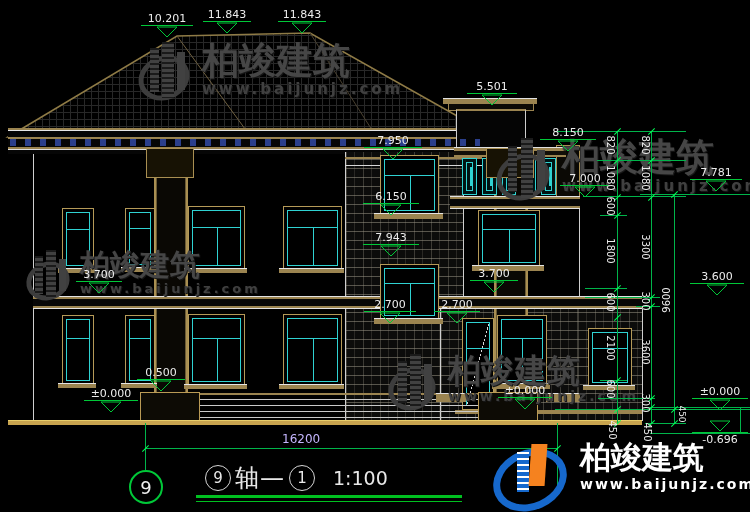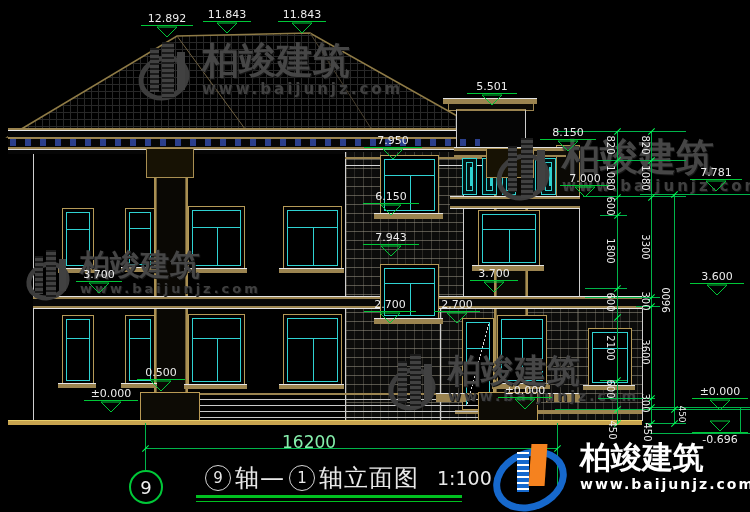--- a/index.html
+++ b/index.html
@@ -57,21 +57,21 @@
 
   
   .elev{position:absolute;display:flex;flex-direction:column;align-items:center;z-index:8;}
   .elev .elabel{color:#ececec;font-size:11px;line-height:13px;white-space:nowrap;}
   .elev .eline{width:100%;height:1px;background:#00c838;}
   .dimline{position:absolute;background:#00b44a;z-index:7;}
   .vtext{position:absolute;width:44px;height:12px;color:#ececec;font-size:10px;text-align:center;
          transform:rotate(90deg);transform-origin:center;z-index:8;white-space:nowrap;}
   .vtextccw{transform:rotate(-90deg);}
   .tk{position:absolute;width:9px;height:1px;background:#00ff55;transform:rotate(-45deg);z-index:8;}
-  .wtext{position:absolute;color:#86efac;font-size:17px;z-index:8;white-space:nowrap;}
+  .wtext{position:absolute;color:#c4b5fd;font-size:12px;z-index:8;white-space:nowrap;}
 
   
   .bubble{display:inline-flex;align-items:center;justify-content:center;border:1px solid #d5d5d5;border-radius:50%;
           width:24px;height:24px;color:#e8e8e8;font-size:15px;}
   .titlerow{position:absolute;display:flex;align-items:center;gap:4px;color:#e8e8e8;z-index:8;}
   .titlerow .tword{font-size:24px;letter-spacing:1px;}
   .titlerow .tscale{font-size:19px;margin-left:14px;}
   .axisbubble{position:absolute;width:30px;height:30px;border:2px solid #00c838;border-radius:50%;
       display:flex;align-items:center;justify-content:center;color:#f0f0f0;font-size:18px;z-index:8;}
 </style>
@@ -281,21 +281,21 @@
       <div class="tw twd" style="left:22px;top:0;width:11px;height:54px;"></div>
       <div class="tw" style="left:36px;top:10px;width:8px;height:36px;"></div>
     </div>
     <div class="wtxt">
         <div class="brand" style="font-size:33px;">柏竣建筑</div>
       <div class="site" style="font-size:14px;">www.baijunjz.com</div>
       </div>
   </div>
 
   <div class="elev" style="left:141px;top:12px;width:52px;">
-    <div class="elabel">12.892</div>
+    <div class="elabel">10.201</div>
       <div class="eline"></div>
     <svg width="24" height="12">
         <path d="M2 1 L22 1 L12 11 Z" fill="none" stroke="#00c838"></path>
       </svg>
     </div>
   <div class="elev" style="left:203px;top:8px;width:48px;">
     <div class="elabel">11.843</div>
       <div class="eline"></div>
     <svg width="24" height="12">
         <path d="M2 1 L22 1 L12 11 Z" fill="none" stroke="#00c838"></path>
@@ -500,21 +500,20 @@
   <div class="wtext" style="left:282px;top:432px;">16200</div>
 
   <div class="axisbubble" style="left:129px;top:470px;">
     <span>9</span>
     </div>
 
   <div class="titlerow" style="left:205px;top:462px;">
     <span class="bubble">9</span>
     <span class="tword">轴—</span>
     <span class="bubble">1</span>
-    <span class="tword">轴立面图</span>
     <span class="tscale">1:100</span>
   </div>
   <div class="abs" style="left:196px;top:495px;width:266px;height:3px;background:#00c020;z-index:8;"></div>
   <div class="abs" style="left:196px;top:501px;width:266px;height:1px;background:#00c020;z-index:8;"></div>
 
   <div class="clogo" style="left:490px;top:440px;">
     <div class="mark">
       <div class="sw"></div>
         <div class="bldgB"></div>
         <div class="bldgW"></div>

